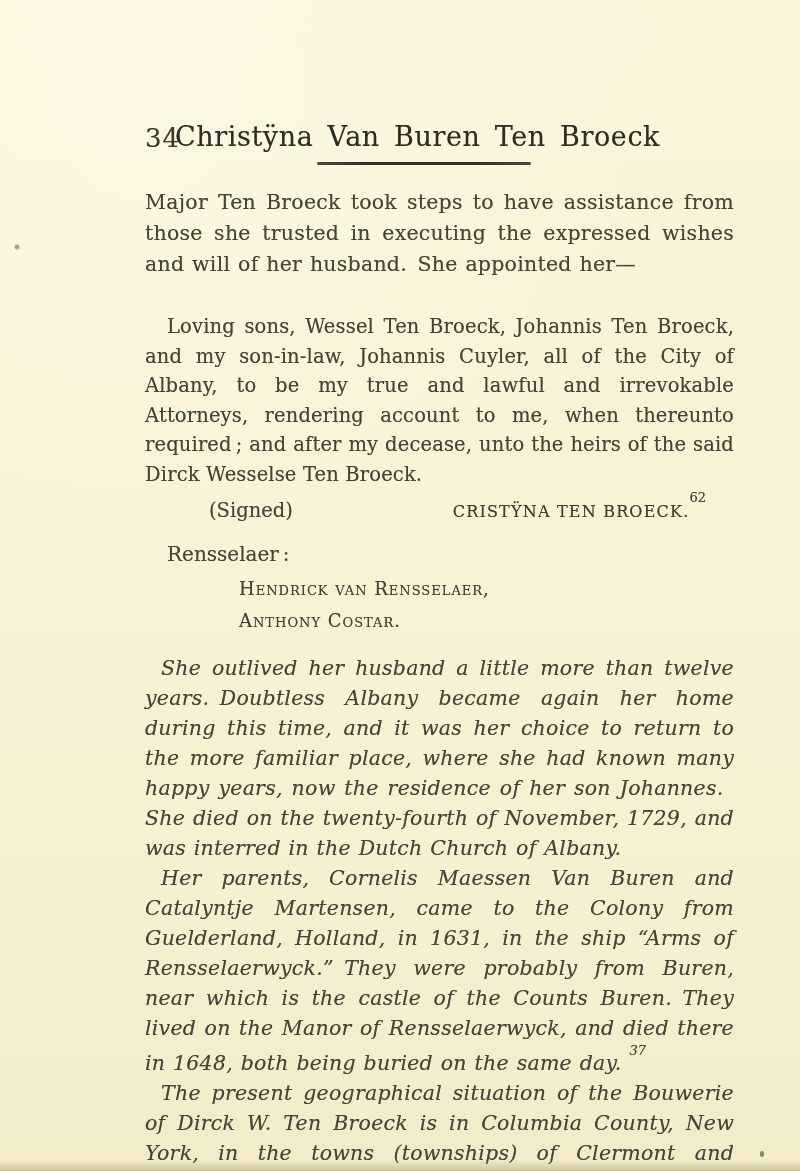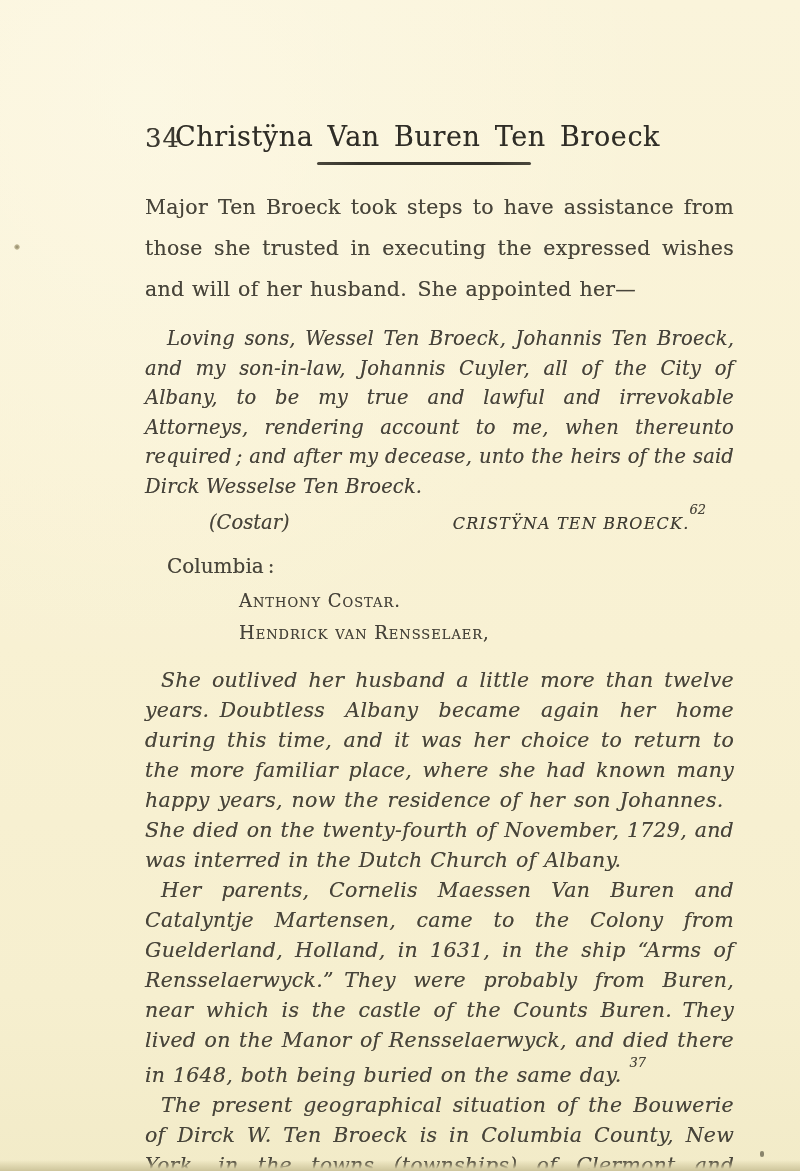--- a/index.html
+++ b/index.html
@@ -46,21 +46,21 @@
   .title-rule {
     width: 214px; height: 3px;
     margin: 8px auto 0 auto;
     transform: translateX(-16px);
     background: linear-gradient(90deg, #4a473c, #35332b 20%, #35332b 80%, #4a473c);
     border-radius: 2px;
   }
   p { margin: 0; }
   .body-par {
     font-size: 20.5px;
-    line-height: 41px;
+    line-height: 31px;
     text-align: justify;
     letter-spacing: 0.25px;
     word-spacing: 1px;
   }
   .p1 { margin-top: 22px; }
   .quote-block { margin-top: 24px; }
   .quote-par {
     font-size: 19.5px;
     line-height: 29.5px;
     text-align: justify;
@@ -131,32 +131,32 @@
   <div class="content">
 
     <header>
       <span class="pagenum">34</span>
       <h1 class="title">Christÿna Van Buren Ten Broeck</h1>
       <div class="title-rule"></div>
     </header>
 
     <p class="body-par p1">Major Ten Broeck took steps to have assistance from those she trusted in executing the expressed wishes and will of her husband. She appointed her—</p>
 
-    <blockquote class="quote-block" style="margin:14px 0 0 0;font-style:italic;">
+    <blockquote class="quote-block" style="margin:32px 0 0 0;">
       <p class="quote-par">Loving sons, Wessel Ten Broeck, Johannis Ten Broeck, and my son-in-law, Johannis Cuyler, all of the City of Albany, to be my true and lawful and irrevokable Attorneys, rendering account to me, when thereunto required ; and after my decease, unto the heirs of the said Dirck Wesselse Ten Broeck.</p>
       <div class="sig-line">
-        <span>(Costar)</span>
+        <span>(Signed)</span>
         <span><span class="sig-name">CRISTŸNA TEN BROECK.</span><sup class="fn">62</sup></span>
       </div>
     </blockquote>
 
-    <p class="witnesses-heading">Columbia :</p>
+    <p class="witnesses-heading">Rensselaer :</p>
     <div class="witness-list">
+      <div>Hendrick van Rensselaer,</div>
       <div>Anthony Costar.</div>
-      <div>Hendrick van Rensselaer,</div>
     </div>
 
     <p class="body-par flow p3">She outlived her husband a little more than twelve years. Doubtless Albany became again her home during this time, and it was her choice to return to the more familiar place, where she had known many happy years, now the residence of her son Johannes. She died on the twenty-fourth of November, 1729, and was interred in the Dutch Church of Albany.</p>
 
     <p class="body-par flow p4"><span>Her parents, Cornelis Maessen Van Buren and Catalyntje Martensen, came to the Colony from Guelderland, Holland, in 1631, in the ship “Arms of Rensselaerwyck.” They were probably from Buren, near which is the castle of the Counts Buren. They lived on the Manor of Rensselaerwyck, and died there in 1648, both being buried on the same day.</span><sup class="fn">37</sup></p>
 
     <p class="body-par flow p5">The present geographical situation of the Bouwerie of Dirck W. Ten Broeck is in Columbia County, New York, in the towns (townships) of Clermont and Livingston.</p>
 
   </div>
 

